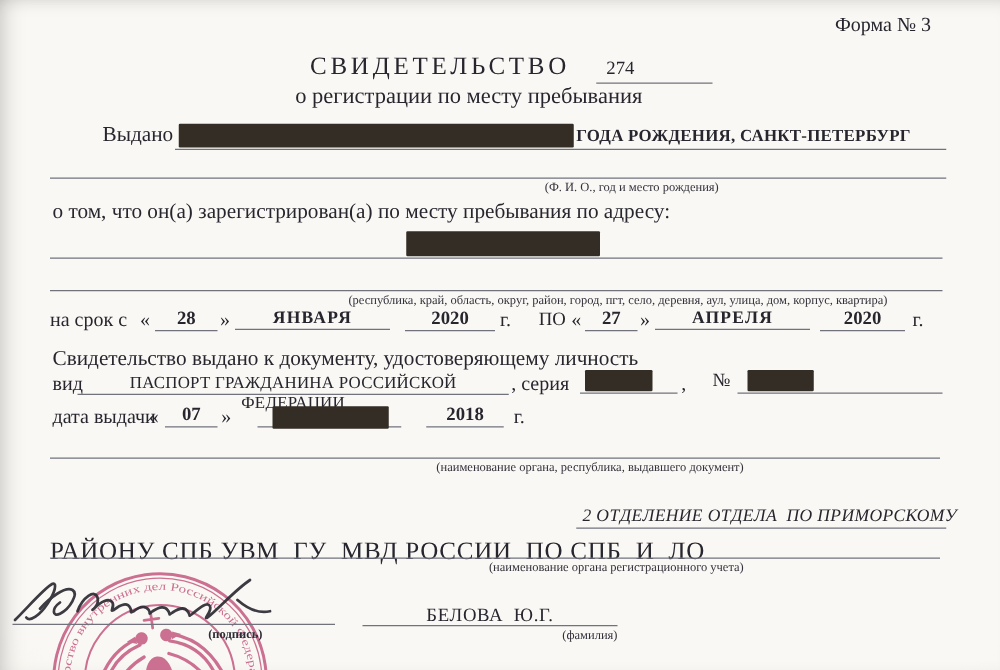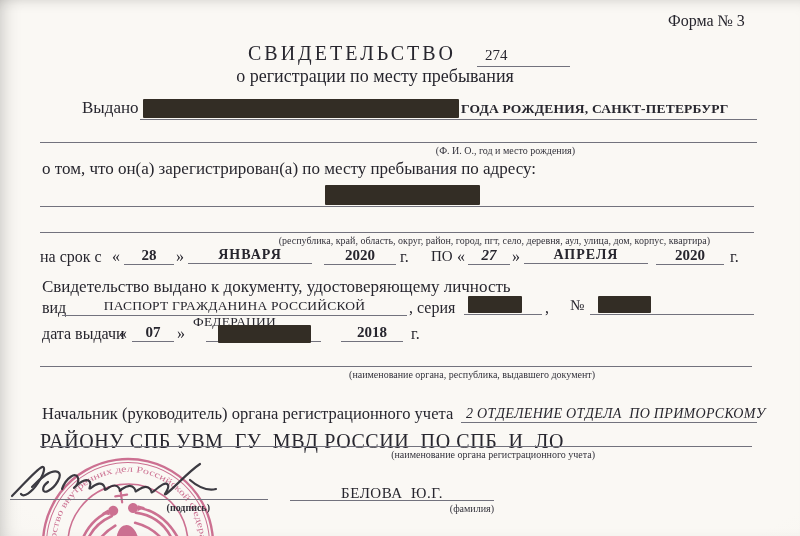--- a/index.html
+++ b/index.html
@@ -34,21 +34,21 @@
   #rule-c{left:40px;top:206px;width:714px;}
   #rule-d{left:40px;top:232px;width:714px;}
   #cap-addr{left:90px;top:235px;width:620px;}
   .prow{font-size:16px;top:248px;}
   #p-label{left:40px;}
   #p-q1{left:112px;} #p-q2{left:176px;} #p-q3{left:457px;} #p-q4{left:512px;}
   #p-day1{left:124px;top:247px;width:50px;font-size:15px;}
   #p-month1{left:188px;top:247px;width:124px;font-size:14px;letter-spacing:1px;}
   #p-year1{left:324px;top:247px;width:72px;font-size:15px;}
   #p-g1{left:400px;} #p-to{left:431px;font-size:15px;}
-  #p-day2{left:468px;top:247px;width:42px;font-size:15px;font-style:italic;}
+  #p-day2{left:468px;top:247px;width:42px;font-size:15px;}
   #p-month2{left:524px;top:247px;width:124px;font-size:14px;letter-spacing:1px;}
   #p-year2{left:656px;top:247px;width:68px;font-size:15px;}
   #p-g2{left:730px;}
   #doc-intro{left:42px;top:277px;}
   #vid-label{left:42px;top:299px;text-align:right;}
   #vid-value{left:62px;top:298px;width:345px;height:17px;font-size:13.5px;letter-spacing:.2px;}
   #seriya-label{left:409px;top:299px;}
   #seriya-line{left:464px;top:298px;width:78px;height:16px;}
   #red-seriya{left:468px;top:296px;width:54px;height:17px;}
   #comma2{left:545px;top:299px;}
@@ -136,21 +136,20 @@
   <div class="ubox val" id="d-day">07</div>
   <div class="abs t16" id="d-q2">»</div>
   <div class="ubox" id="d-line"></div>
   <div class="redact" id="red-date"></div>
   <div class="ubox val" id="d-year">2018</div>
   <div class="abs t16" id="d-g">г.</div>
 
   <div class="rule" id="rule-f"></div>
   <div class="cap" id="cap-issuer">(наименование органа, республика, выдавшего документ)</div>
 
-  <div class="abs" id="auth-label">Начальник (руководитель) органа регистрационного учета</div>
   <div class="abs pre" id="auth-line1">2 ОТДЕЛЕНИЕ ОТДЕЛА  ПО ПРИМОРСКОМУ</div>
   <div class="rule" id="rule-g"></div>
   <div class="abs pre" id="auth-line2">РАЙОНУ СПБ УВМ  ГУ  МВД РОССИИ  ПО СПБ  И  ЛО</div>
   <div class="rule" id="rule-h"></div>
   <div class="cap" id="cap-auth">(наименование органа регистрационного учета)</div>
 
   <svg class="abs" id="stamp" viewBox="0 0 184 184">
     <g transform="rotate(-8 92 92)" opacity="0.82">
       <circle cx="92" cy="92" r="85" fill="none" stroke="#c2537c" stroke-width="2.4"></circle>
       <circle cx="92" cy="92" r="81.5" fill="none" stroke="#c2537c" stroke-width="1"></circle>

